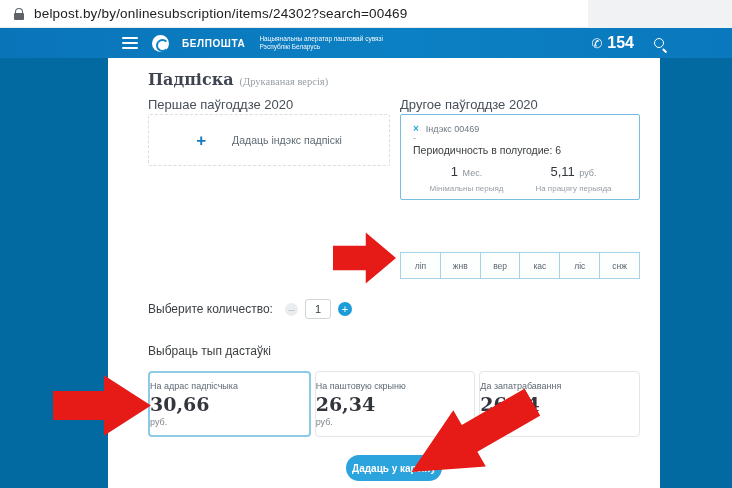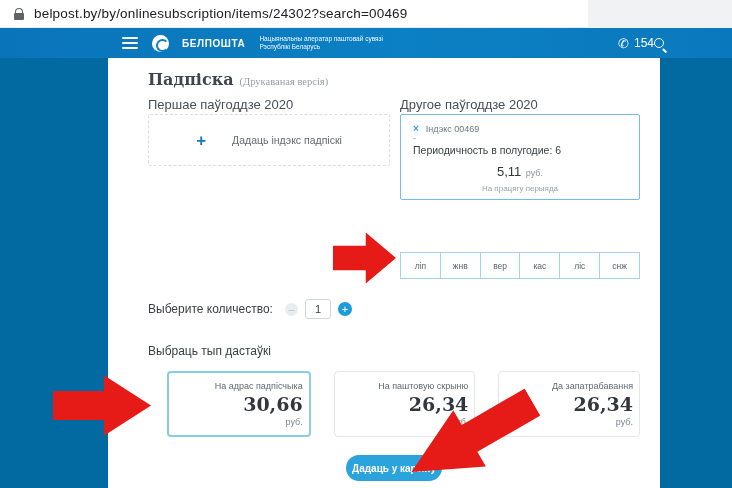--- a/index.html
+++ b/index.html
@@ -22,21 +22,21 @@
   .hamburger { margin-left:122px; width:16px; display:flex; flex-direction:column; gap:3px; cursor:pointer; }
   .hamburger span { display:block; height:2px; background:#fff; border-radius:1px; }
   .logo-wrap { display:flex; align-items:center; margin-left:14px; }
   .logo-circle { width:17px; height:17px; background:#fff; border-radius:50%; position:relative; margin-right:4px; }
   .logo-circle::after { content:""; position:absolute; left:4px; top:4px; width:9px; height:9px;
                         border:2px solid #0c80c4; border-radius:50%; border-right-color:transparent; }
   .logo-text { font-size:10px; font-weight:bold; letter-spacing:.6px;padding-left:9px; }
   .tagline { margin-left:14px; font-size:6.5px; line-height:8px; opacity:.95; }
   .header-right { margin-left:auto; display:flex; align-items:center; margin-right:68px; }
   .phone-icon { font-size:13px; margin-right:5px; }
-  .phone-number { font-size:12px; font-weight:normal; }
+  .phone-number { font-size:16px; font-weight:bold; margin-right:20px; }
   .search-icon { width:10px; height:10px; border:1.6px solid #fff; border-radius:50%; position:relative; cursor:pointer; }
   .search-icon::after { content:""; position:absolute; left:8px; top:9px; width:5px; height:1.6px;
                         background:#fff; transform:rotate(45deg); transform-origin:left center; }
 
   
   .page { position:absolute; left:0; top:58px; width:732px; height:430px; background:#0369a1; }
   .card { position:absolute; left:108px; top:0; width:552px; height:430px; background:#ffffff; }
 
   .page-title-row { position:absolute; left:40px; top:12px; display:flex; align-items:baseline; }
   .page-title { font-family:"DejaVu Serif", serif; font-weight:bold; font-size:16px; color:#3e4450; }
@@ -84,22 +84,22 @@
   .qty-input { width:26px; height:20px; border:1px solid #d0d5d9; border-radius:3px;
                text-align:center; font-size:11px; color:#3c4043; font-family:"Liberation Sans",sans-serif; }
   .plus-btn { width:14px; height:14px; border-radius:50%; background:#1b9cd8; color:#fff;
               display:flex; align-items:center; justify-content:center; font-size:11px; line-height:1;
               margin-left:7px; cursor:pointer; }
 
   
   .delivery-heading { position:absolute; left:40px; top:286px; font-size:12px; color:#3c4043; }
   .delivery-row { position:absolute; left:40px; top:313px; width:492px; height:66px; display:flex; gap:4px; }
   .delivery-box { flex:1; border:1px solid #e4e7e9; border-radius:4px; background:#fff;
-                  display:flex; flex-direction:column; align-items:flex-end; justify-content:center;
-                  padding:4px 6px; cursor:pointer;margin-left:19px; }
+                  display:flex; flex-direction:column; align-items:flex-start; justify-content:center;
+                  padding:4px 0; cursor:pointer; }
   .delivery-box.selected { border:2px solid #8ccae6; }
   .delivery-label { font-size:9px; color:#5f6a74; }
   .delivery-price { font-family:"DejaVu Serif", serif; font-weight:bold; font-size:19px; color:#33373d; margin:2px 0; }
   .delivery-currency { font-size:9px; color:#7d868e; }
 
   
   .cart-btn { position:absolute; left:238px; top:397px; width:96px; height:26px; border:none;
               background:#2ba3dd; color:#fff; font-weight:bold; font-size:10px; border-radius:13px;
               font-family:"Liberation Sans",sans-serif; cursor:pointer; }
 
@@ -160,20 +160,25 @@
 
     <div class="sub-box">
       <div class="chip">
         <span class="chip-x">×</span>
         <span class="chip-label">Індэкс 00469</span>
       </div>
       <div class="tiny-dash">-</div>
       <div class="periodicity">Периодичность в полугодие: 6</div>
       <div class="stats-row">
         <div class="stat">
+          <div><span class="stat-value">1</span>
+               <span class="stat-unit">Мес.</span></div>
+          <div class="stat-caption">Мінімальны перыяд</div>
+        </div>
+        <div class="stat">
           <div><span class="stat-value">5,11</span>
                <span class="stat-unit">руб.</span></div>
           <div class="stat-caption">На працягу перыяда</div>
         </div>
       </div>
     </div>
 
     <div class="months-row">
       <div class="month-btn">ліп</div>
       <div class="month-btn">жнв</div>

